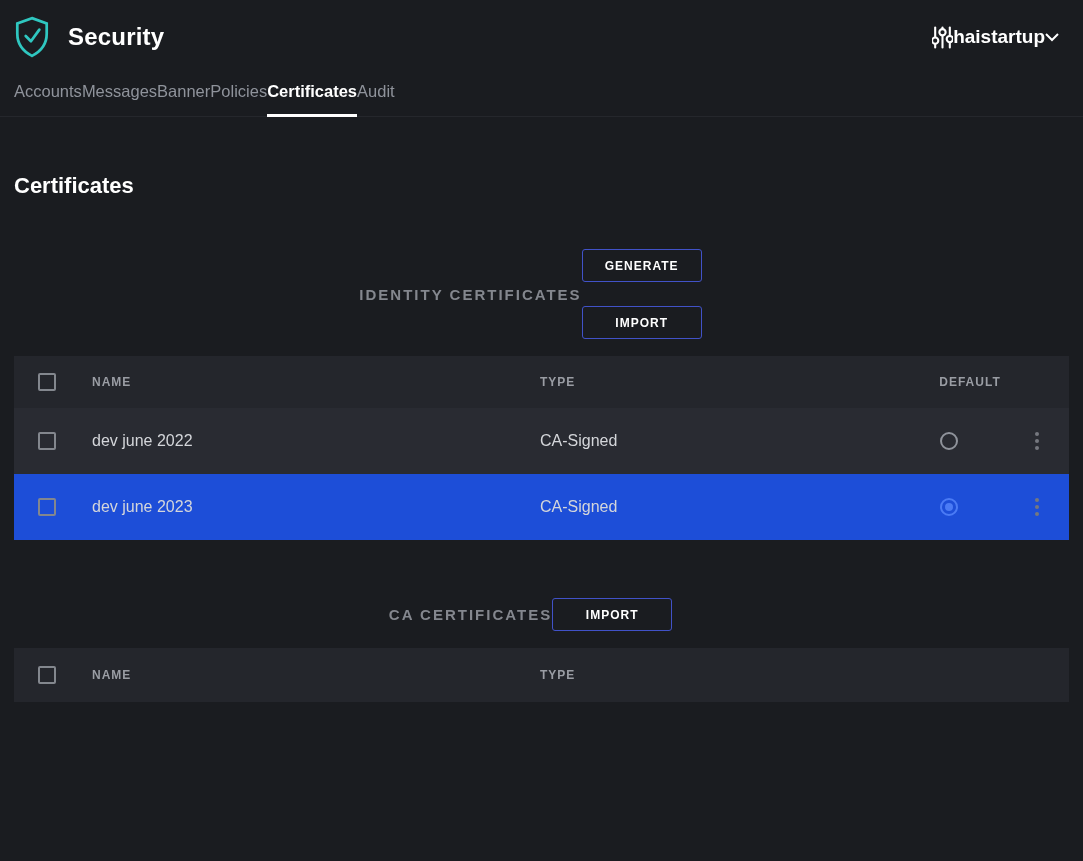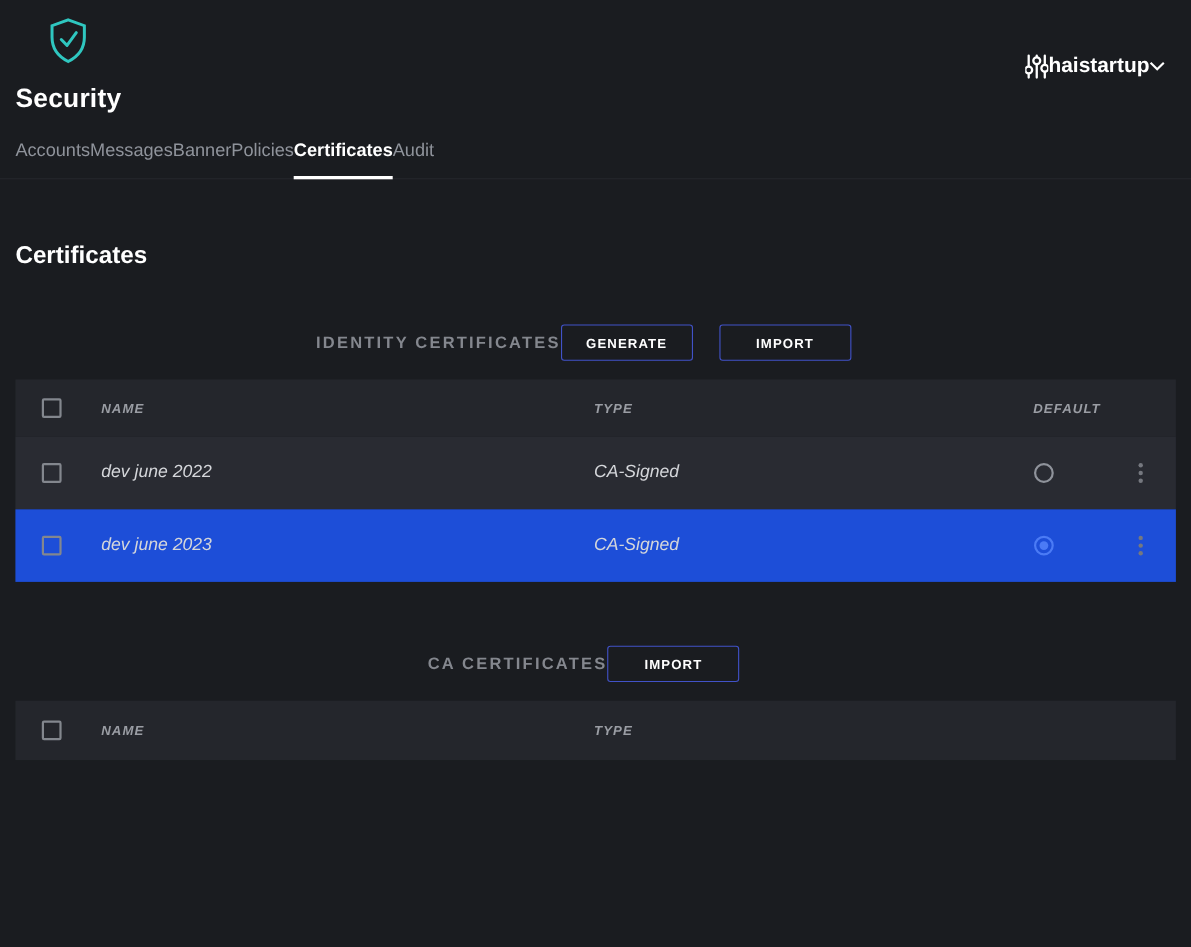--- a/index.html
+++ b/index.html
@@ -13,21 +13,21 @@
     width:1083px; height:861px; overflow:hidden;
     font-family:"Liberation Sans", sans-serif;
     color:#ffffff;
   }
 
   
   .topbar{
     display:flex; align-items:center; justify-content:space-between;
     padding:16px 24px 12px 14px;
   }
-  .brand{ display:flex; align-items:center; gap:18px;flex-direction:column; }
+  .brand{ display:flex; align-items:center; gap:18px; }
   .brand h1{ font-size:24px; font-weight:700; letter-spacing:.2px; }
   .account{ display:flex; align-items:center; cursor:pointer; }
   .account .name{ font-size:19px; font-weight:600; }
 
   
   .tabs{
     display:flex; 
     padding:12px 12px 0 14px;
     border-bottom:1px solid #25272c;
   }
@@ -43,30 +43,30 @@
   .page-title{ margin-top:56px; font-size:22px; font-weight:700; }
 
   .section-head{
     display:flex; align-items:center; justify-content:center;
     margin-top:50px;
   }
   .section-head.ca{ margin-top:58px; }
   .section-title{
     font-size:15px; font-weight:600; letter-spacing:2px; color:#84878e;
   }
-  .btn-group{ display:flex; gap:24px; margin-right:22px; }
+  .btn-group{ display:flex; gap:24px; margin-right:22px;flex-direction:column; }
   .btn{
     background:transparent; border:1px solid var(--accent-blue);
     color:#ffffff; font-family:inherit;
     font-size:12px; font-weight:600; letter-spacing:1px;
     width:120px; height:33px; border-radius:3px; cursor:pointer;
   }
 
   
-  .tbl{ margin-top:17px;font-style:italic; }
+  .tbl{ margin-top:17px; }
   .tr{
     display:grid;
     grid-template-columns:78px 448px 354px 110px 65px;
     align-items:center;
   }
   .tbl.ca .tr{ grid-template-columns:78px 448px 1fr; }
   .tr.head{ height:52px; background:#24262c; }
   .tbl.ca .tr.head{ height:54px; }
   .tr.row{ height:66px; }
   .tr.row.r0{ background:#2e3037; }

